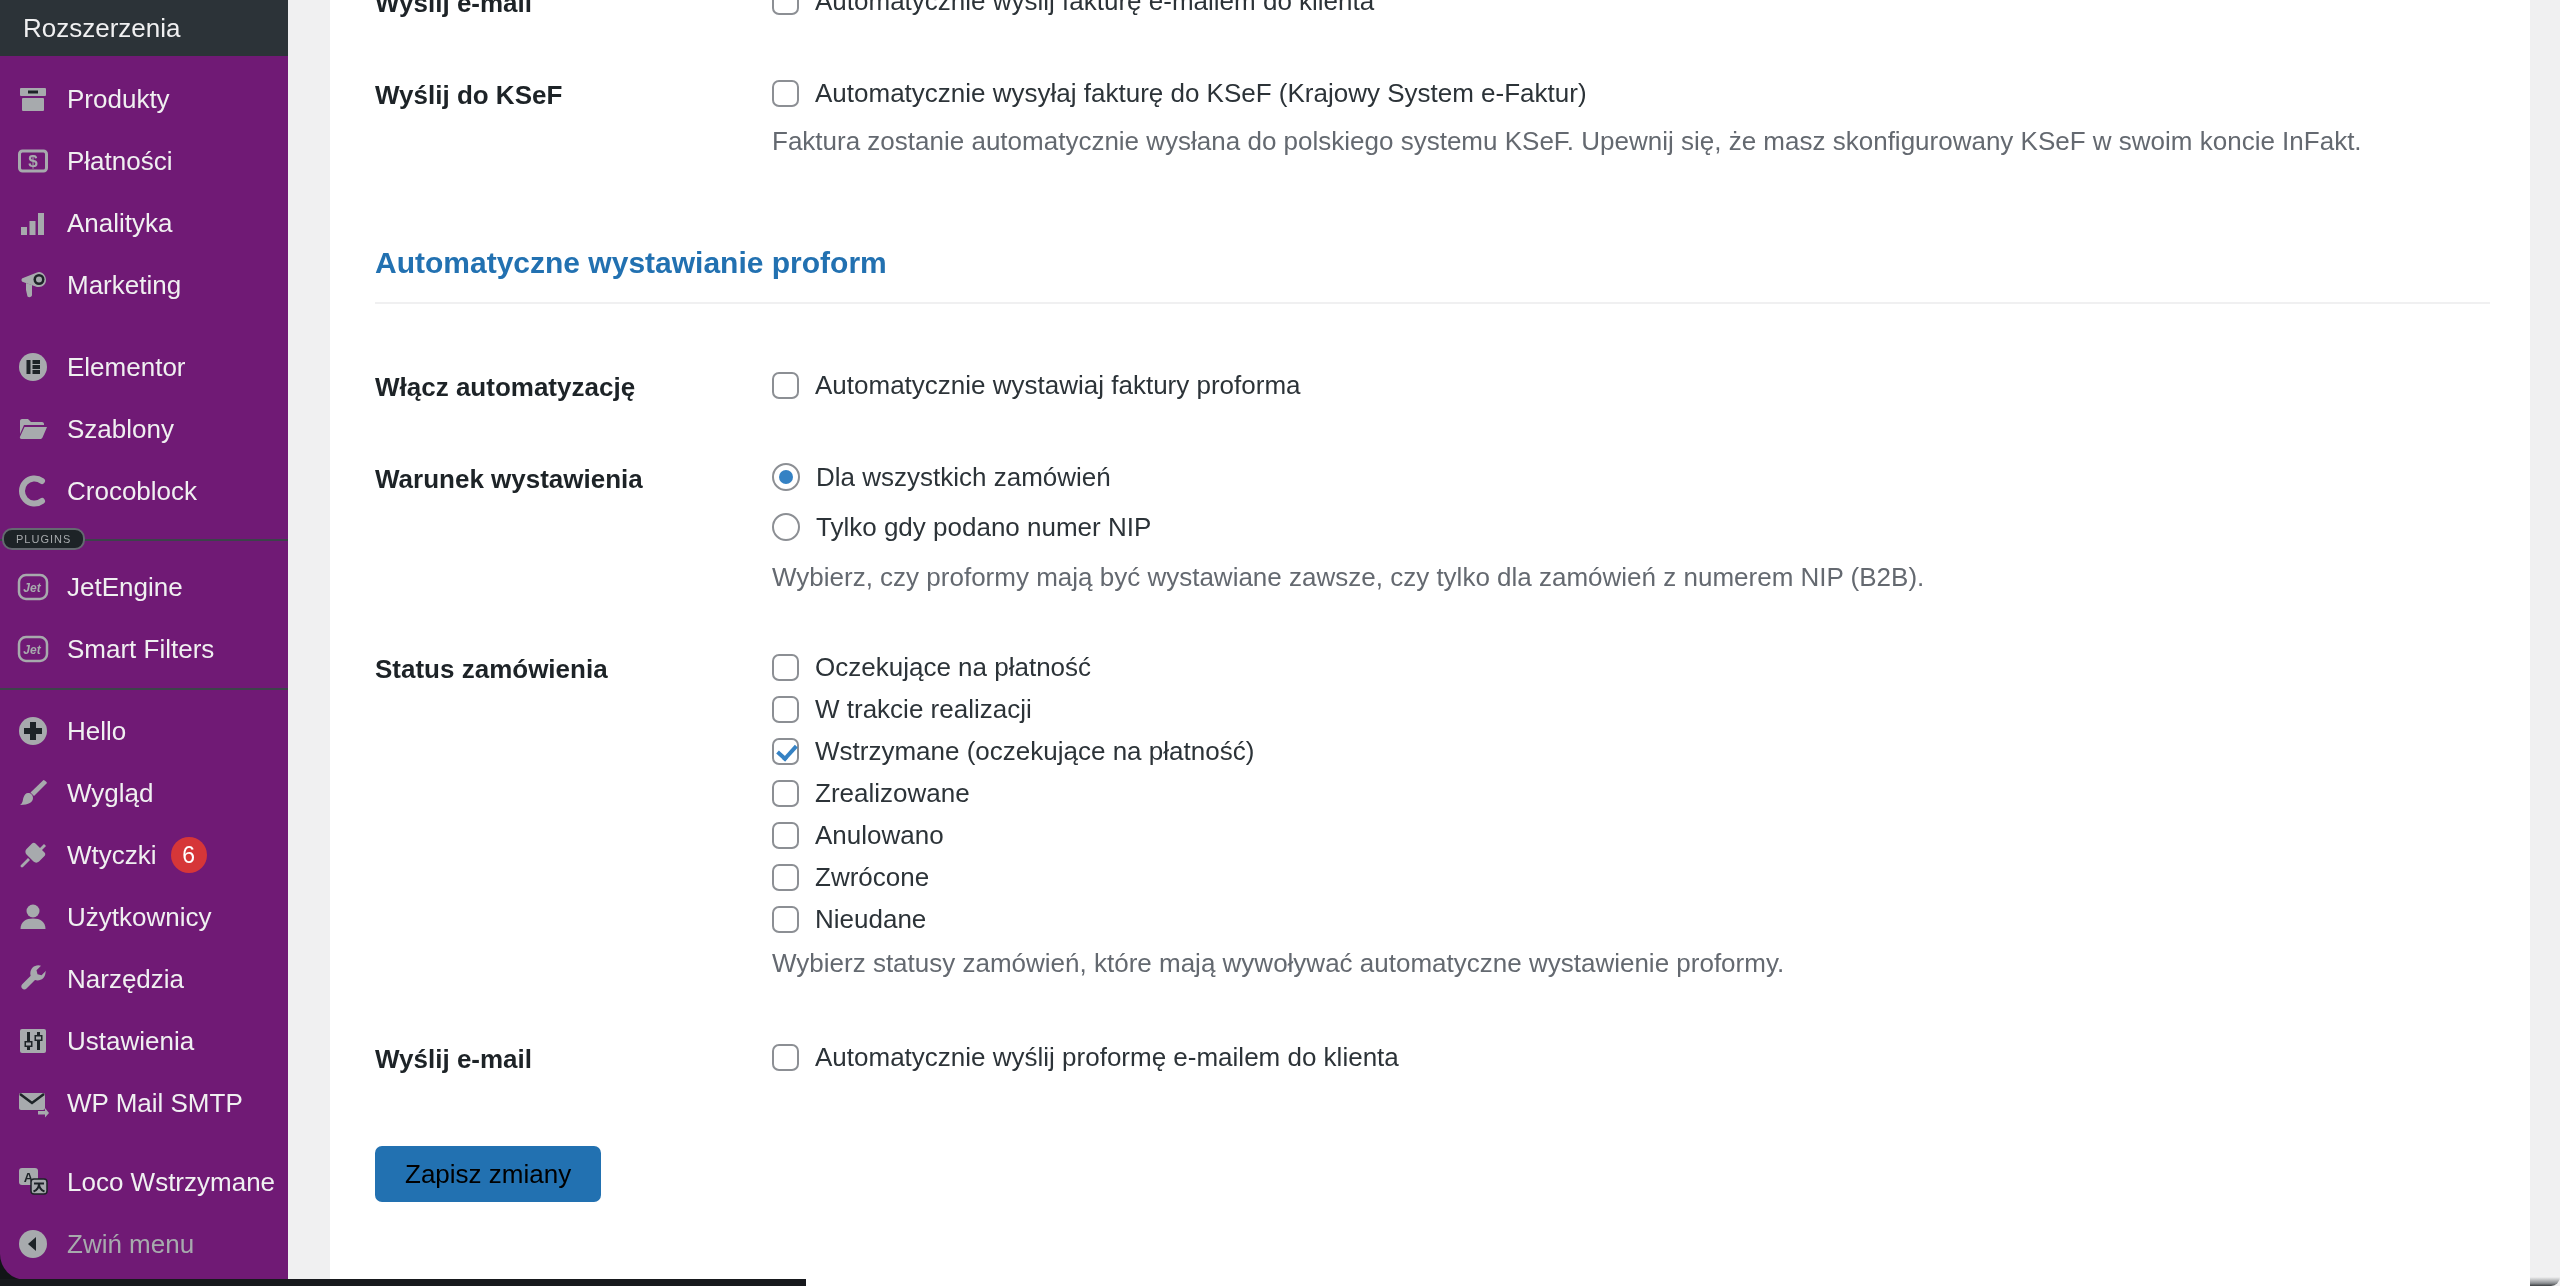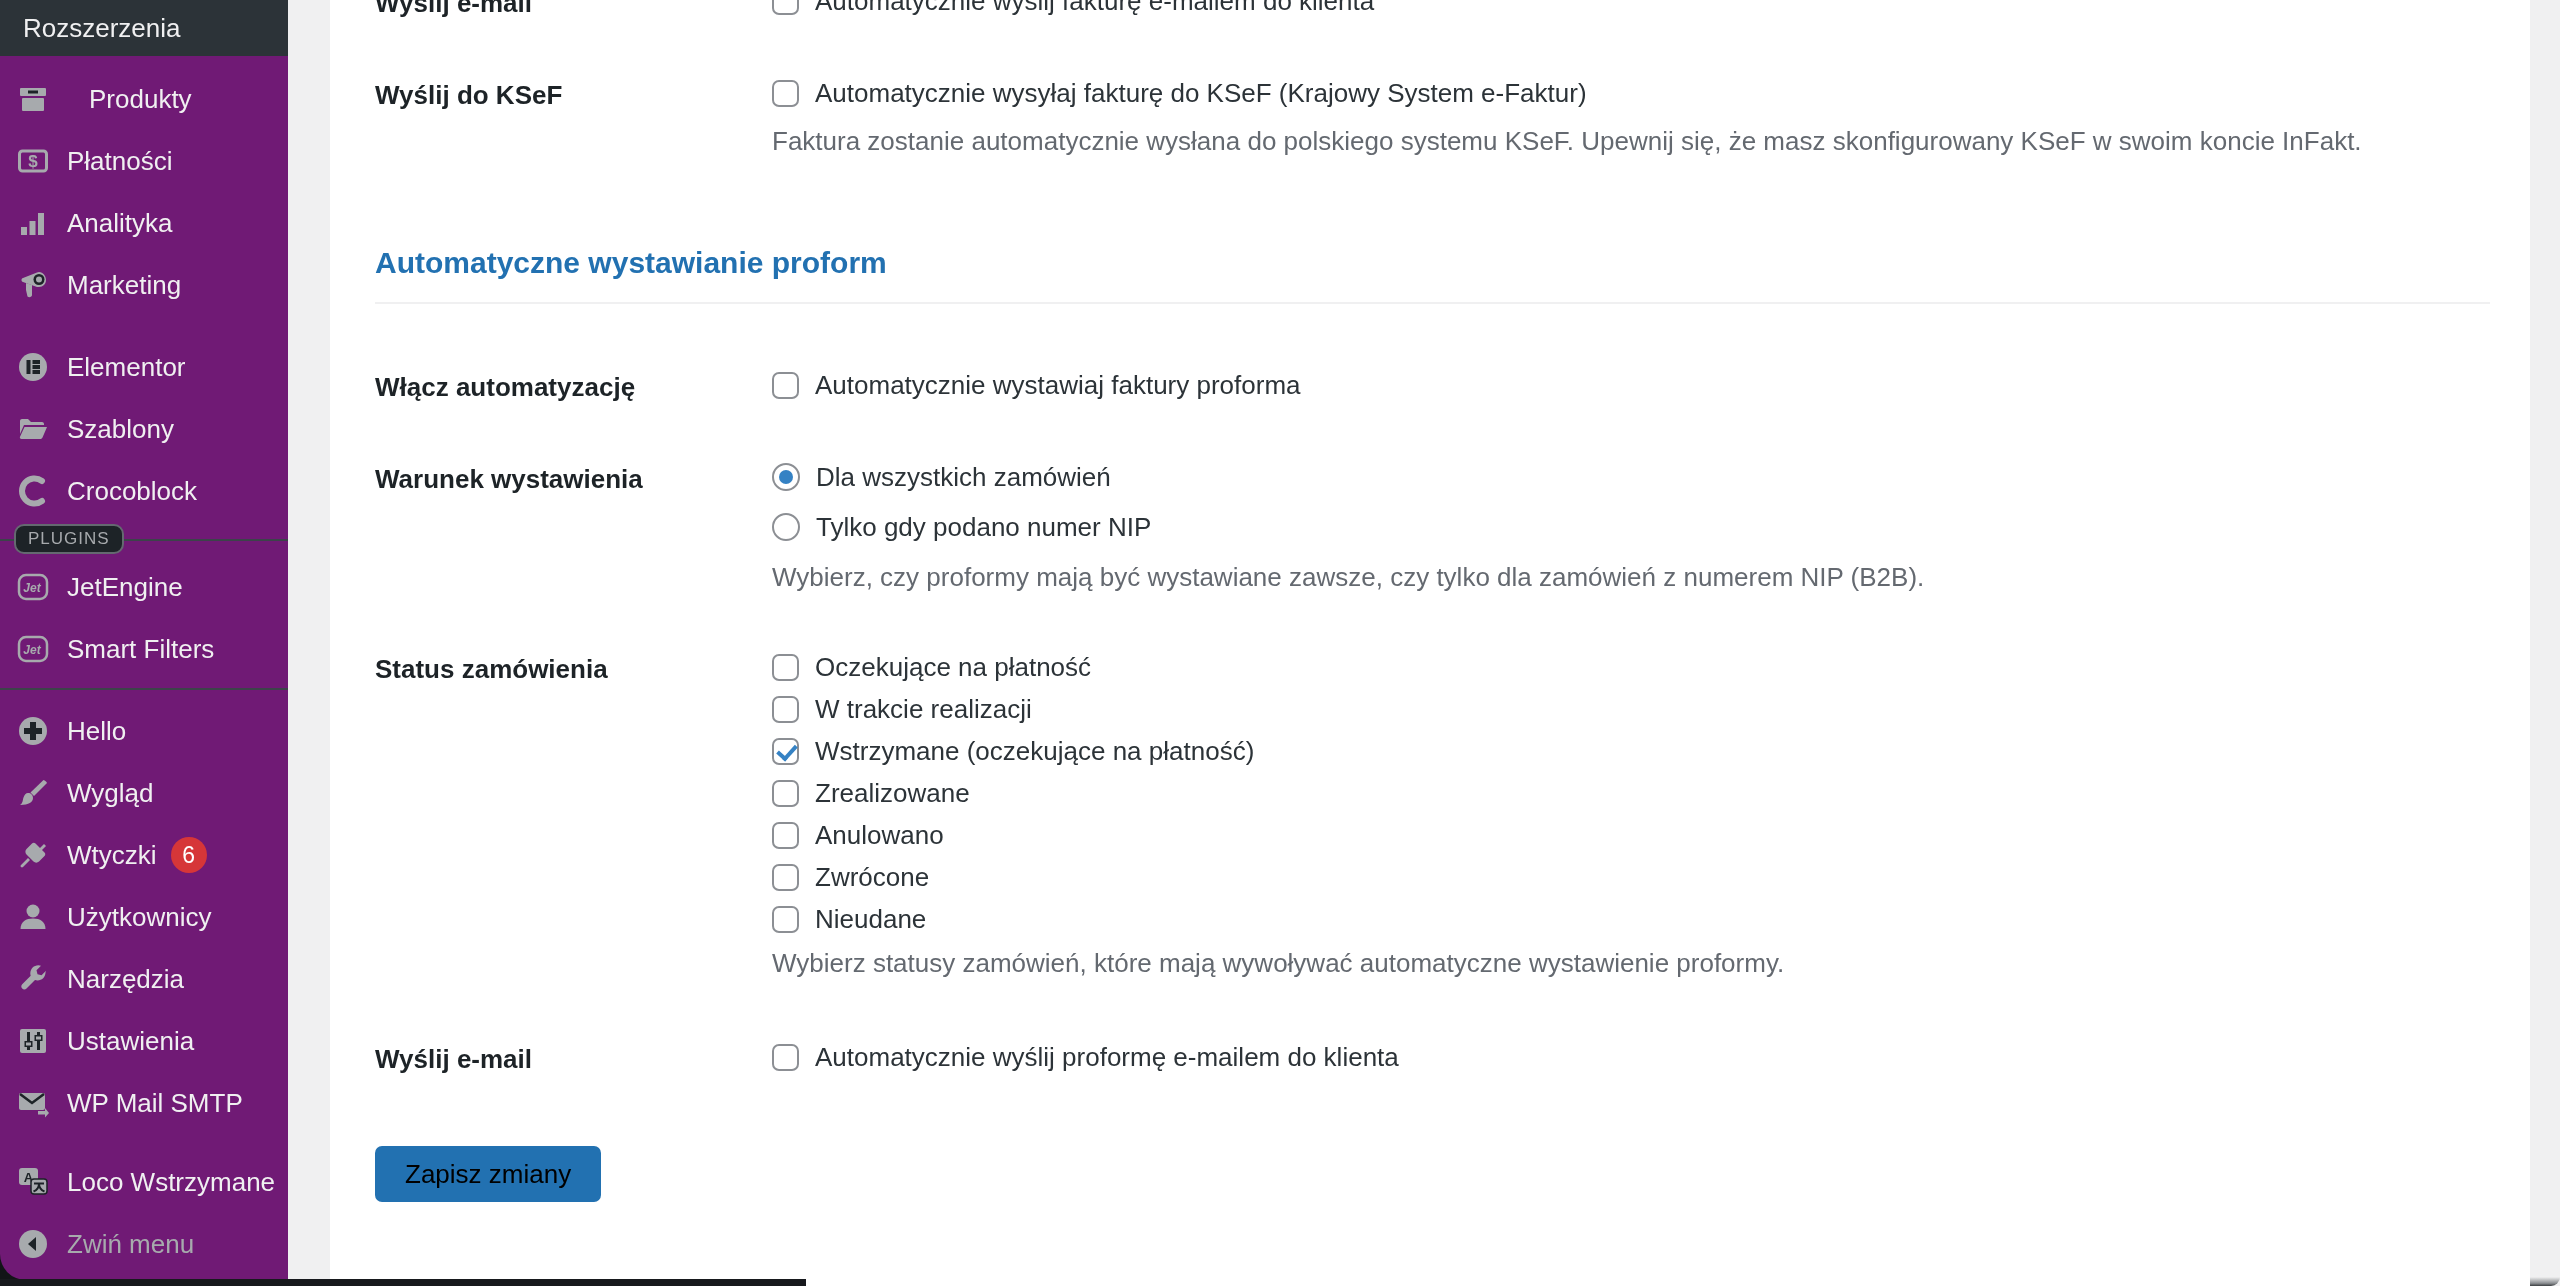--- a/index.html
+++ b/index.html
@@ -33,36 +33,36 @@
     padding-left:23px;font-size:26px;color:#f0f0f1;
   }
   .sb-item{
     height:62px;display:flex;align-items:center;padding-left:16px;cursor:pointer;
     font-size:26px;color:#f0f0f1;
   }
   .sb-item .ico{width:34px;height:34px;flex:0 0 34px;margin-right:17px;display:flex;align-items:center;justify-content:center;}
   .sb-item svg{display:block;}
   .sb-label{white-space:nowrap;}
   .gap20{margin-top:20px;}
-  .gap12{margin-top:12px;gap:22px;}
+  .gap12{margin-top:12px;}
   .gap17{margin-top:17px;}
 
   .badge{
     display:inline-flex;align-items:center;justify-content:center;
     min-width:36px;height:36px;border-radius:50%;margin-left:14px;
     background:#d63638;color:#fff;font-size:23px;
   }
   .plugins-divider{
     position:relative;height:34px;margin-top:0;display:flex;align-items:center;
   }
   .plugins-divider .line{position:absolute;left:0;right:0;top:50%;border-top:2px solid #3c434a;}
   .plugins-pill{
-    position:relative;margin-left:14px;padding:3px 12px;background:#1d2327;
+    position:relative;margin-left:2px;padding:3px 12px;background:#1d2327;
     border:2px solid #646970;border-radius:10px;color:#a7aaad;
-    font-size:17px;letter-spacing:1px;
+    font-size:11px;letter-spacing:1px;
   }
   .sb-divider{border-top:2px solid #3c434a;margin:8px 0 10px 0;}
   .dim{color:#a7aaad;}
 
   
   .card{
     position:absolute;left:330px;right:30px;top:0;height:100%;
     background:#fff;padding:0 40px 0 45px;box-sizing:border-box;overflow:hidden;
   }
   .form-row{display:grid;grid-template-columns:397px 1fr;}

